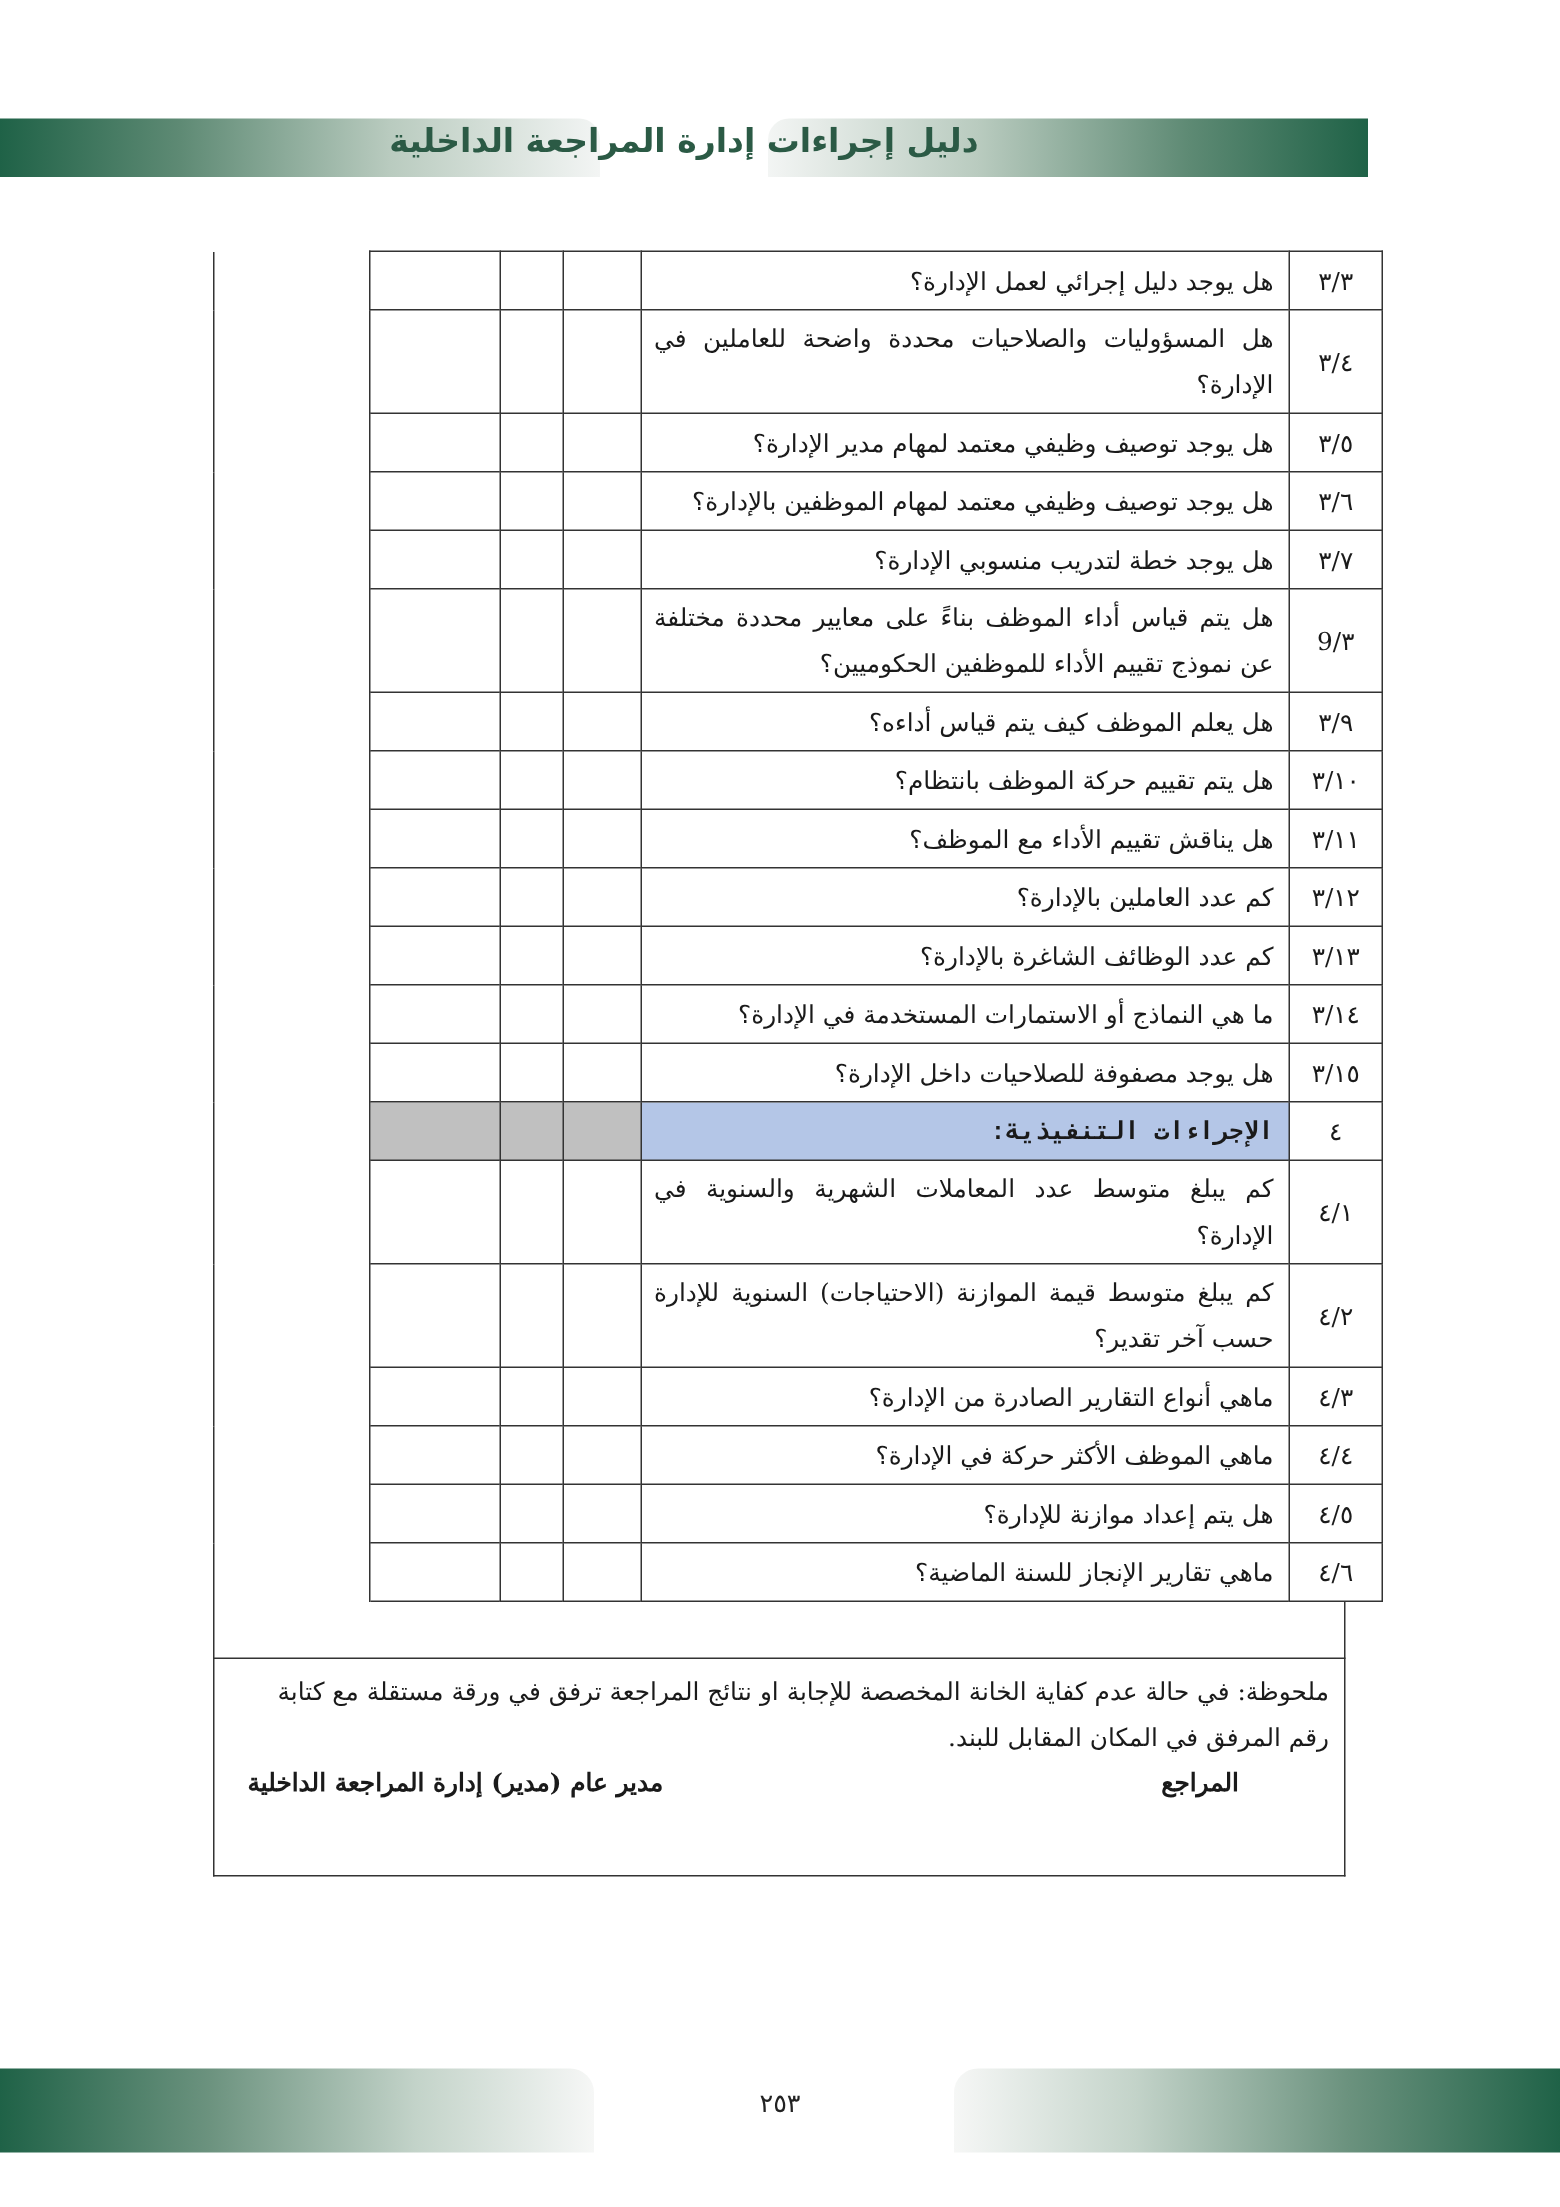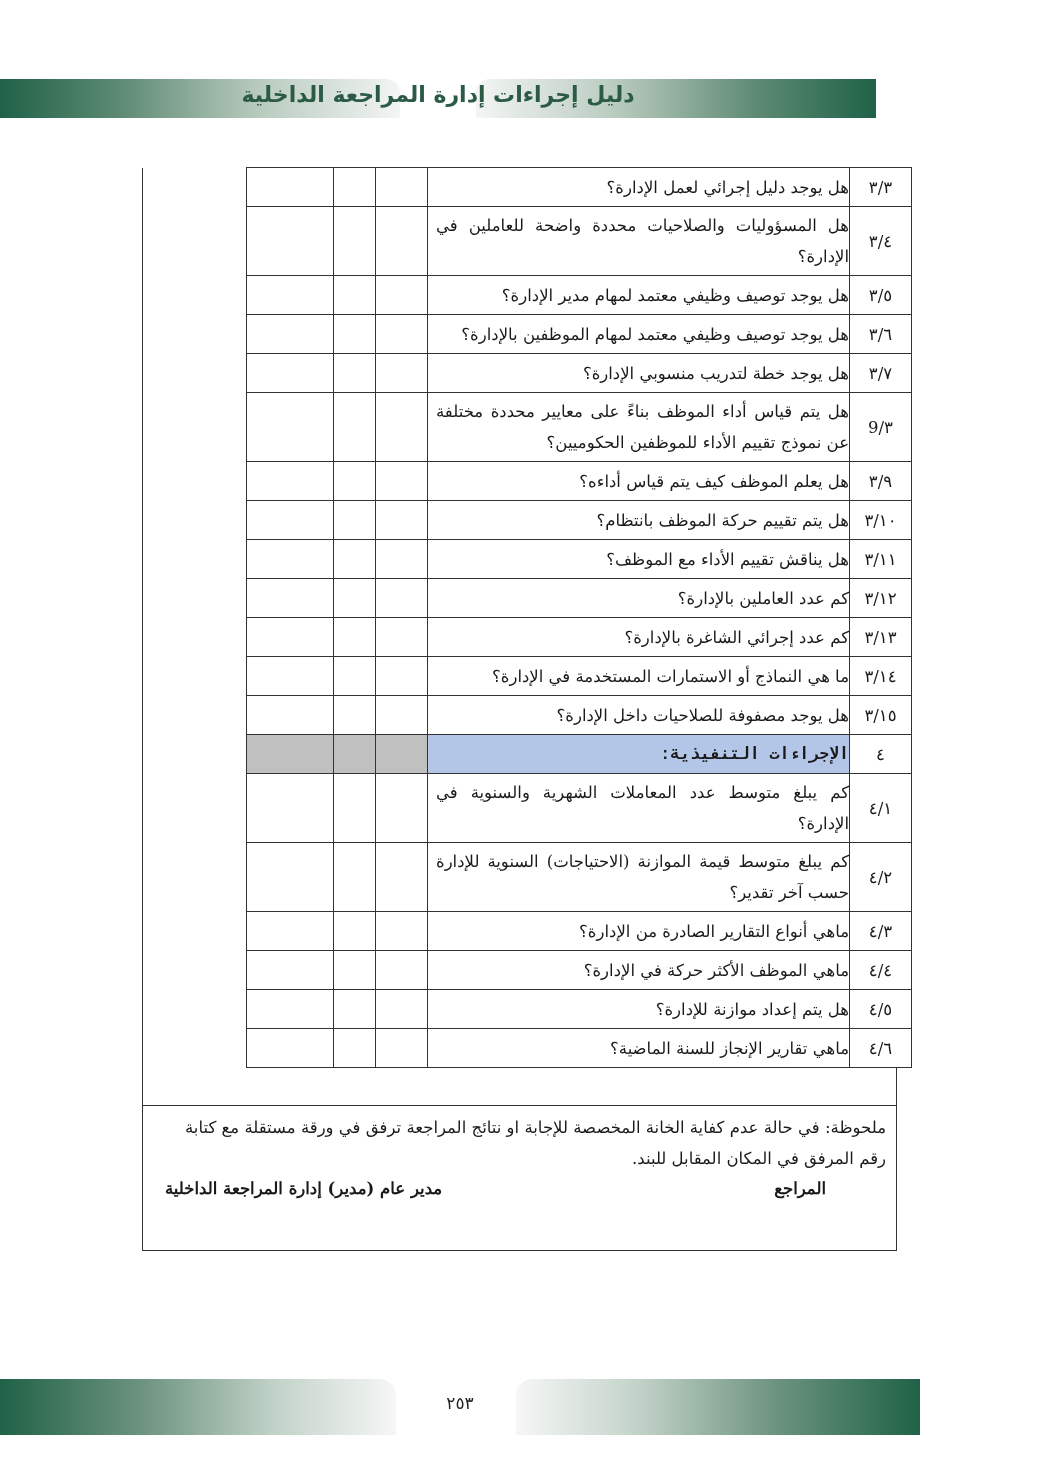--- a/index.html
+++ b/index.html
@@ -1,48 +1,48 @@
 <!DOCTYPE html>
 <html><head>
   <meta charset="utf-8">
   <style>
     html, body { margin: 0; padding: 0; background: #ffffff; }
     body { width: 1040px; height: 1471px; position: relative; overflow: hidden;
            font-family: "DejaVu Sans", sans-serif; color: #1a1a1a; }
 
     
-    .hdr { position: absolute; left: 0; top: 79px; width: 876px; height: 39px; }
+    .hdr { position: absolute; left: 0; top: 79px; width: 876px; height: 39px; padding-left: 36px; }
     .hdr-left { position: absolute; left: 0; top: 0; width: 400px; height: 39px;
       background: linear-gradient(to right, #1f6247 0%, #5e8a74 30%, #b9cbbf 65%, #f3f5f4 100%);
       border-top-right-radius: 14px; }
     .hdr-right { position: absolute; right: 0; top: 0; width: 400px; height: 39px;
       background: linear-gradient(to left, #1f6247 0%, #5e8a74 30%, #b9cbbf 65%, #f3f5f4 100%);
       border-top-left-radius: 14px; }
     .hdr-title { position: absolute; left: 0; right: 0; top: 3px; text-align: center;
       font-family: "DejaVu Sans", sans-serif; font-weight: bold; font-size: 22px;
       color: #2b5a45; direction: rtl; letter-spacing: -0.5px; }
 
     
-    .ftr { position: absolute; left: 0; top: 1379px; width: 920px; height: 56px; }
+    .ftr { position: absolute; left: 0; top: 1379px; width: 1040px; height: 56px; }
     .ftr-left { position: absolute; left: 0; top: 0; width: 396px; height: 56px;
       background: linear-gradient(to right, #1f6247 0%, #6b927e 35%, #c3d3c9 70%, #f6f7f6 100%);
       border-top-right-radius: 16px; }
     .ftr-right { position: absolute; right: 0; top: 0; width: 404px; height: 56px;
       background: linear-gradient(to left, #1f6247 0%, #6b927e 35%, #c3d3c9 70%, #f6f7f6 100%);
       border-top-left-radius: 16px; }
     .page-num { position: absolute; left: 0; right: 0; top: 14px; text-align: center;
       font-size: 17px; color: #222; direction: rtl; }
 
     
     .tbl-wrap { position: absolute; left: 142px; top: 167px; width: 755px; }
     table.check { border-collapse: collapse; width: 755px; direction: rtl; table-layout: fixed;
       font-family: "DejaVu Serif", serif; }
     table.check td { border: 1.5px solid #333; padding: 0; font-size: 16.5px; line-height: 31px; }
     table.check td.num { width: 61px; text-align: center; direction: rtl; }
-    table.check td.q { width: 413px; text-align: justify; padding: 3px 0 3px 8px; }
+    table.check td.q { width: 413px; text-align: justify; padding: 3px 10px 3px 8px; }
     table.check td.c1 { width: 51px; }
     table.check td.c2 { width: 41px; }
     table.check td.c3 { width: 86px; }
     table.check td.c4 { width: 103px; }
     table.check td.spacer { border-top: none; border-bottom: none; border-right: 1.5px solid #333; }
     tr.r1 td { height: 32px; }
     tr.r2 td { height: 62px; }
     tr.section td.q { background: #b4c6e7; font-weight: bold; font-family: Liberation Mono, monospace; }
     tr.section td.c1, tr.section td.c2, tr.section td.c3 { background: #c0c0c0; }
     tr.section td.num { background: #ffffff; }
@@ -136,21 +136,21 @@
         </tr>
         <tr class="r1">
           <td class="num">٣/١٢</td>
           <td class="q">كم عدد العاملين بالإدارة؟</td>
           <td class="c1"></td>
           <td class="c2"></td>
           <td class="c3"></td>
         </tr>
         <tr class="r1">
           <td class="num">٣/١٣</td>
-          <td class="q">كم عدد إجرائي الشاغرة بالإدارة؟</td>
+          <td class="q">كم عدد الوظائف الشاغرة بالإدارة؟</td>
           <td class="c1"></td>
           <td class="c2"></td>
           <td class="c3"></td>
         </tr>
         <tr class="r1">
           <td class="num">٣/١٤</td>
           <td class="q">ما هي النماذج أو الاستمارات المستخدمة في الإدارة؟</td>
           <td class="c1"></td>
           <td class="c2"></td>
           <td class="c3"></td>

